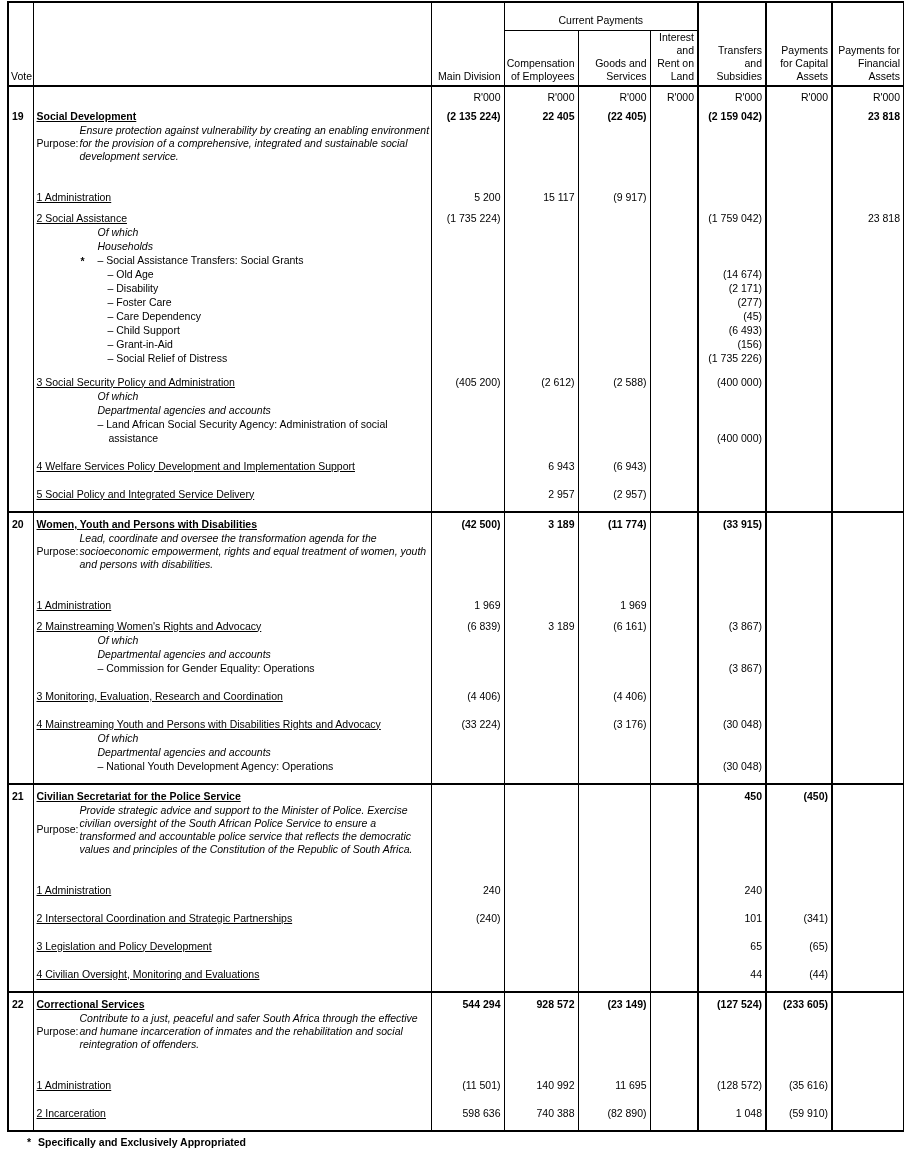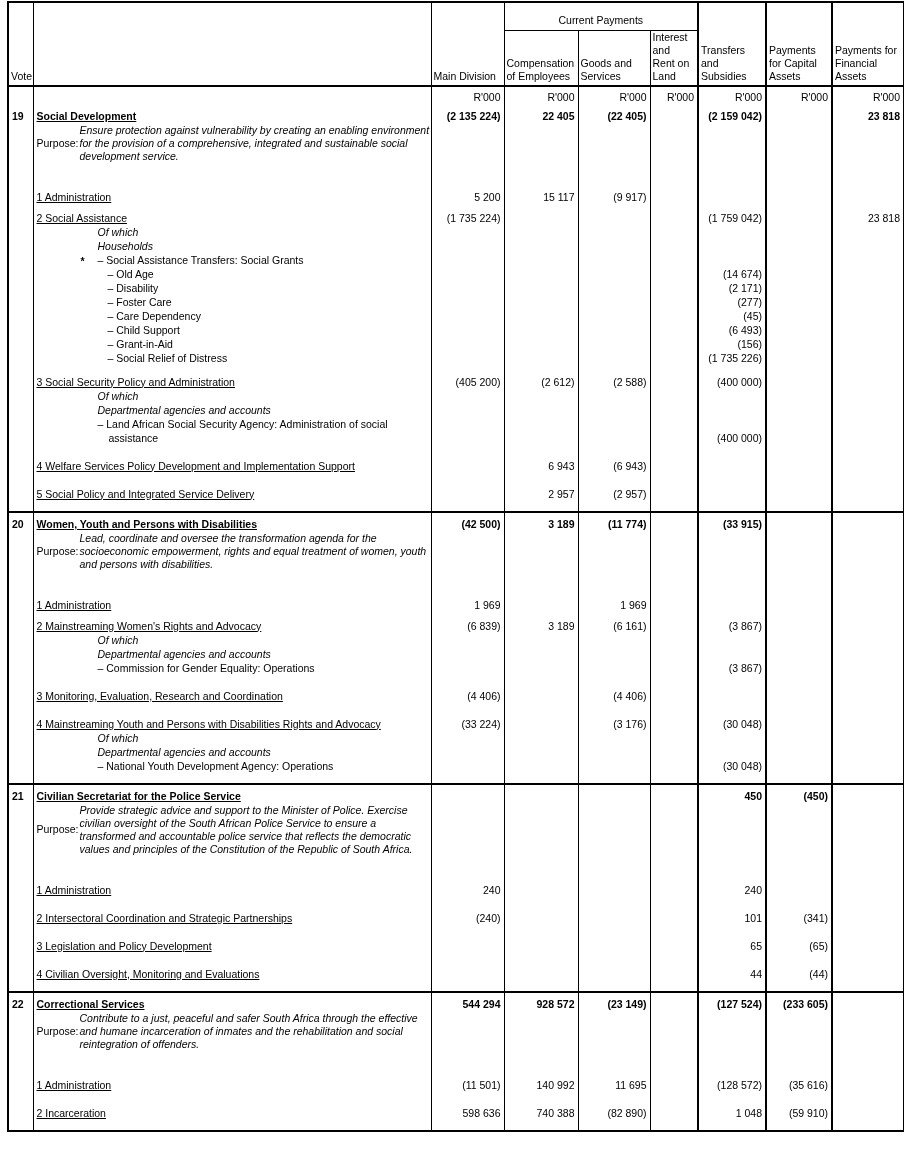--- a/index.html
+++ b/index.html
@@ -30,21 +30,21 @@
   .c-int  { border-right: 2px solid #000; }
   .c-tr   { border-right: 2px solid #000; }
   .c-cap  { border-right: 2px solid #000; }
   .c-fin  { border-right: 2px solid #000; }
   
   thead th { font-weight: normal; vertical-align: bottom; }
   thead { border-bottom: 2px solid #000; }
   tr.hr1 { height: 28px; }
   tr.hr2 { height: 46px; }
   .h-vote { text-align: left; padding: 0 2px 2px 2px; vertical-align: bottom; }
-  .h-num  { text-align: left; padding: 0 3px 2px 2px; vertical-align: bottom; }
+  .h-num  { text-align: right; padding: 0 3px 2px 2px; vertical-align: bottom; }
   .h-group{ text-align: center; padding: 0 2px 3px 2px; vertical-align: bottom;
             border-right: 2px solid #000; border-bottom: 1px solid #000; }
   tbody.unit-row tr { height: 16px; }
   tbody.unit-row td { vertical-align: top; padding-top: 4px; }
   
   tbody.vote-section:not(.first) > tr:first-child > td { border-top: 2px solid #000; }
   tr.line { height: 14px; }
   td.num { text-align: right; padding-right: 3px; white-space: nowrap; }
   td.vote-cell { vertical-align: top; }
   .vote-num { font-weight: bold; padding-left: 3px; vertical-align: top; }
@@ -863,14 +863,17 @@
           <td class="c-comp num"></td>
           <td class="c-goods num"></td>
           <td class="c-int num"></td>
           <td class="c-tr num"></td>
           <td class="c-cap num"></td>
           <td class="c-fin num"></td>
         </tr>
       </tbody>
     </table>
 
+  <div class="footnote">
+    <span class="fn-star">*</span><span>Specifically and Exclusively Appropriated</span>
+  </div>
 
 </div>
 
 </body></html>

